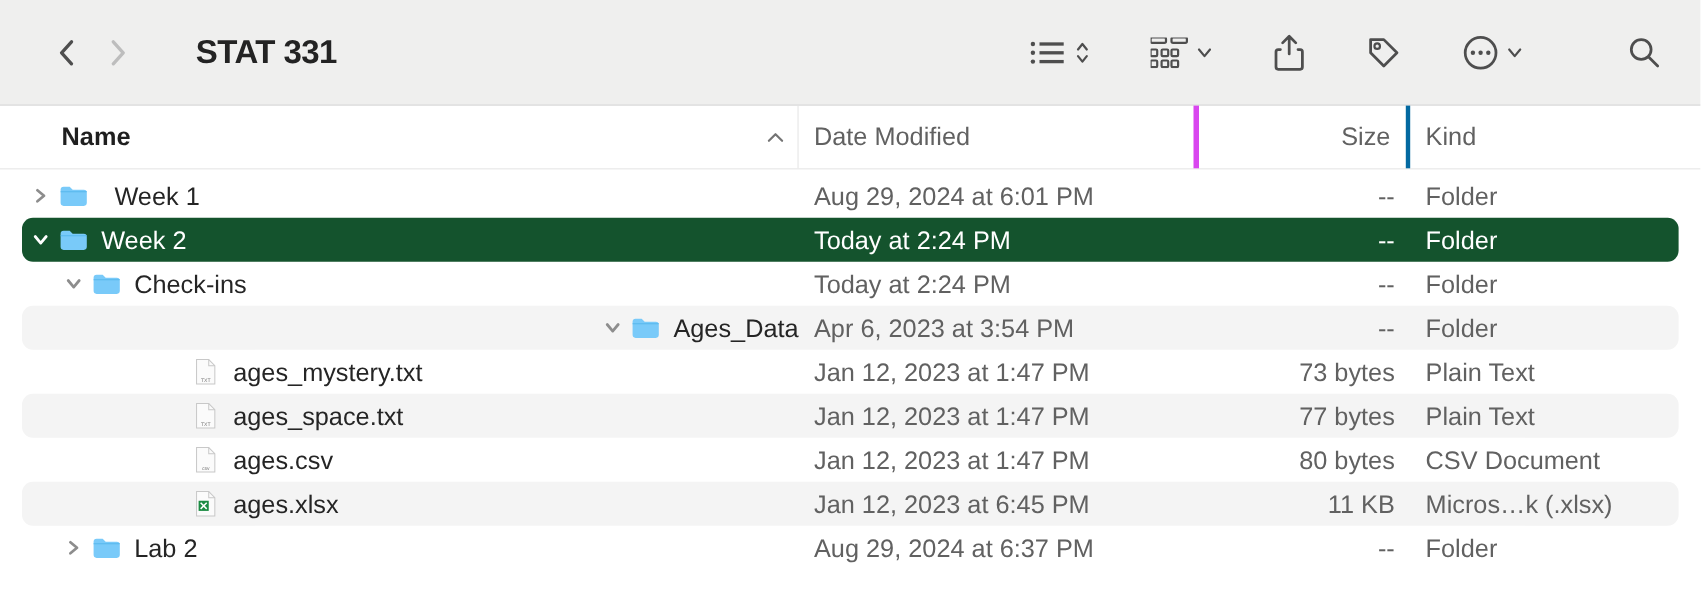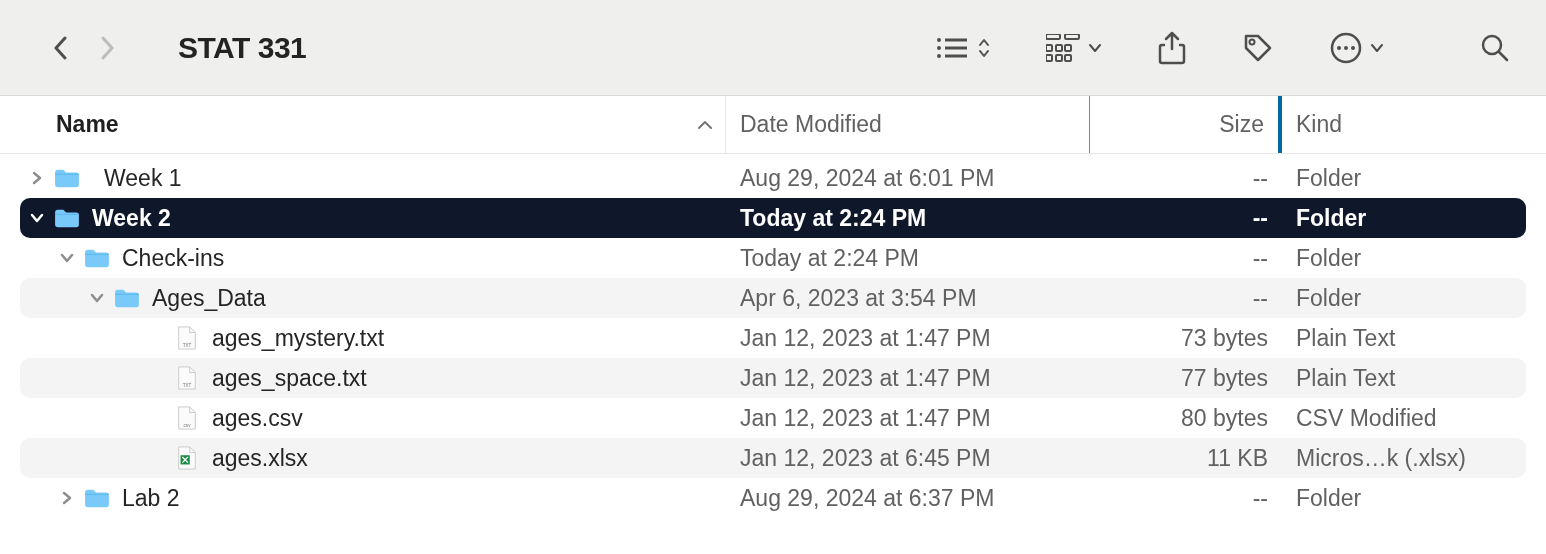--- a/index.html
+++ b/index.html
@@ -29,52 +29,52 @@
     .header-row {
       height: 58px;
       display: flex;
       align-items: center;
       border-bottom: 1px solid #e6e6e6;
       font-size: 23px;
       color: #616161;
     }
     .col-name { width: 726px; padding-left: 56px; display: flex; align-items: center; border-right: 1px solid #e6e6e6; height: 100%; position: relative; }
     .col-name .label { font-weight: 700; color: #1f1f1f; }
-    .col-date { width: 364px; padding-left: 14px; display: flex; align-items: center; border-right: 1px solid #d946ef; height: 100%; }
+    .col-date { width: 364px; padding-left: 14px; display: flex; align-items: center; border-right: 5px solid #d946ef; height: 100%; }
     .col-size { width: 192px; padding-right: 14px; display: flex; align-items: center; justify-content: flex-end; border-right: 4px solid #0369a1; height: 100%; }
     .col-kind { flex: 1; padding-left: 14px; display: flex; align-items: center; height: 100%; }
     .sort-caret { margin-left: auto; margin-right: 12px; }
 
     .file-list { padding-top: 4px; }
     .row {
       height: 40px;
       display: flex;
       align-items: center;
       font-size: 23px;
       color: #252525;
       border-radius: 10px;
       margin: 0 20px;
     }
     .row.alt { background: #f4f4f4; }
-    .row.selected { background: #0f172a; color: #fff; font-weight: bold; }
+    .row.selected { background: #14532d; color: #fff; }
 
     .c-name { width: 706px; display: flex; align-items: center; height: 100%; gap: 6px; }
     .c-date { width: 364px; padding-left: 14px; color: #616161; }
     .row.selected .c-date { color: #fff; }
     .c-size { width: 192px; padding-right: 14px; text-align: right; color: #616161; }
     .row.selected .c-size { color: #fff; }
     .c-kind { flex: 1; padding-left: 14px; color: #616161; }
     .row.selected .c-kind { color: #fff; }
 
     .disclosure { width: 18px; display: flex; justify-content: center; }
     .icon-slot { width: 30px; display: flex; justify-content: center; align-items: center; }
 
     .indent-0 { padding-left: 8px; }
     .indent-1 { padding-left: 38px; }
-    .indent-2 { padding-left: 68px; }
+    .indent-2 { padding-left: 68px; justify-content: flex-end; }
     .indent-3 { padding-left: 128px; }
 
     .folder-svg { width: 28px; height: 22px; }
     .file-svg { width: 24px; height: 28px; }
 
     svg { display: block; }
   </style>
 </head>
 <body>
 
@@ -280,21 +280,21 @@
         <span class="disclosure"></span>
         <span class="icon-slot">
           <svg class="file-svg" viewBox="0 0 26 28">
             <use href="#icon-csv"></use>
           </svg>
         </span>
         <span style="margin-left: 4px;">ages.csv</span>
       </div>
       <div class="c-date">Jan 12, 2023 at 1:47 PM</div>
       <div class="c-size">80 bytes</div>
-      <div class="c-kind">CSV Modified</div>
+      <div class="c-kind">CSV Document</div>
     </div>
     <div class="row alt">
       <div class="c-name indent-3">
         <span class="disclosure"></span>
         <span class="icon-slot">
           <svg class="file-svg" viewBox="0 0 26 28">
             <use href="#icon-xlsx"></use>
           </svg>
         </span>
         <span style="margin-left: 4px;">ages.xlsx</span>

